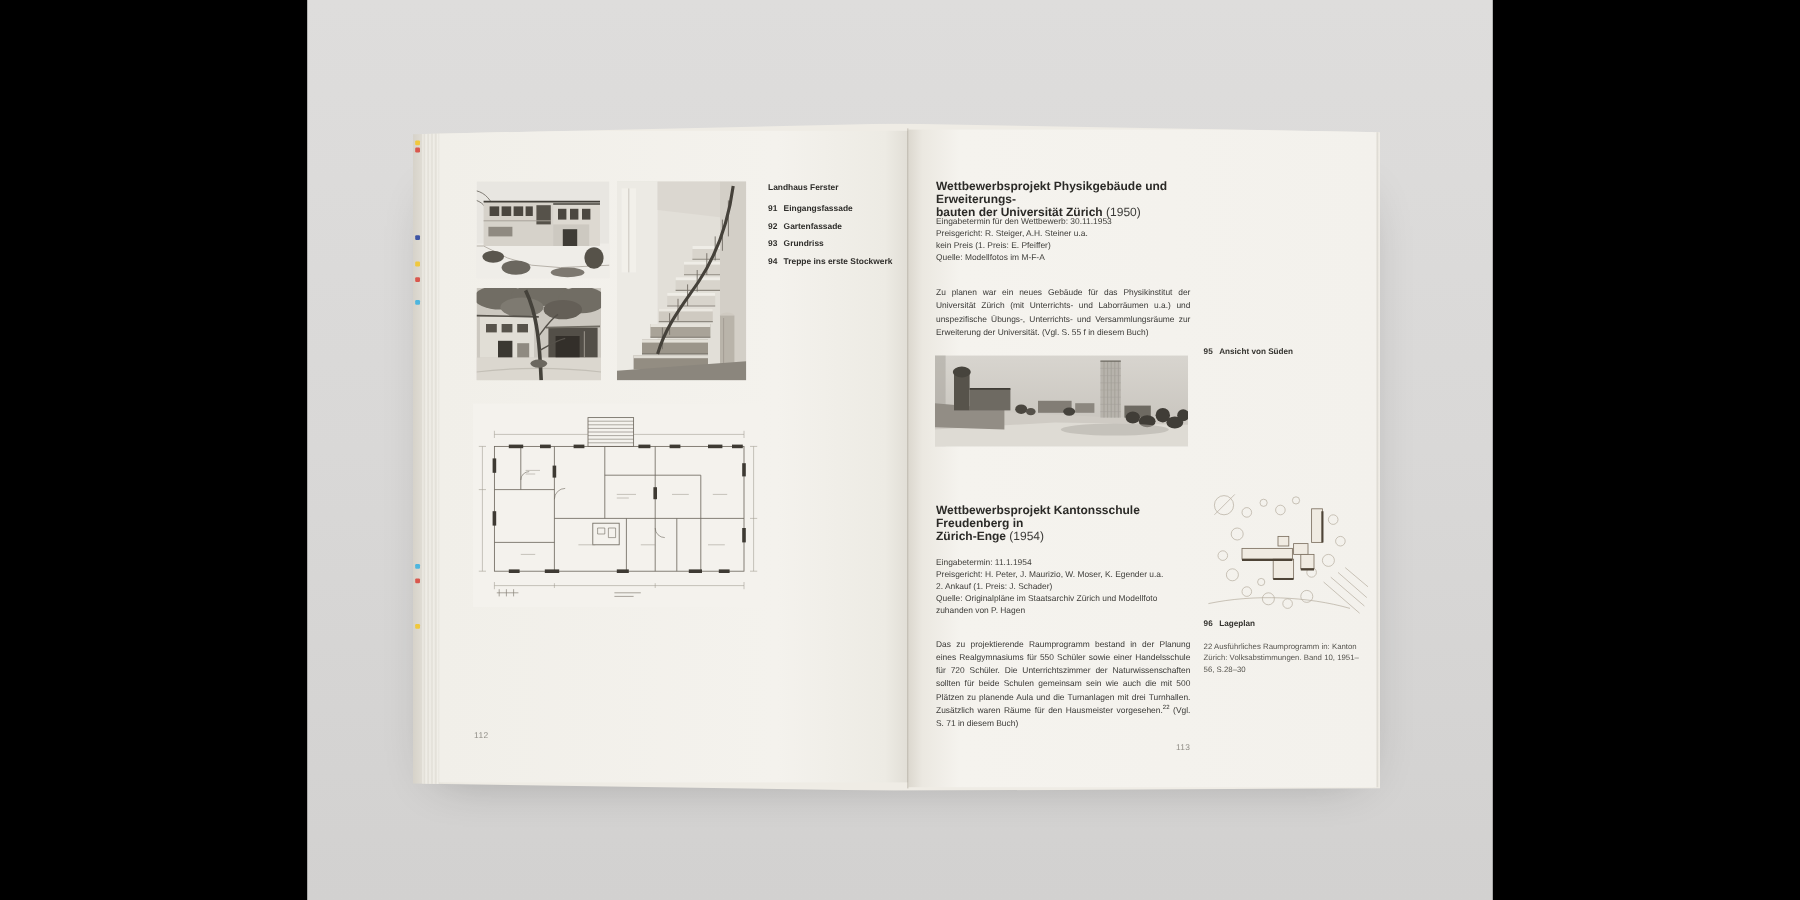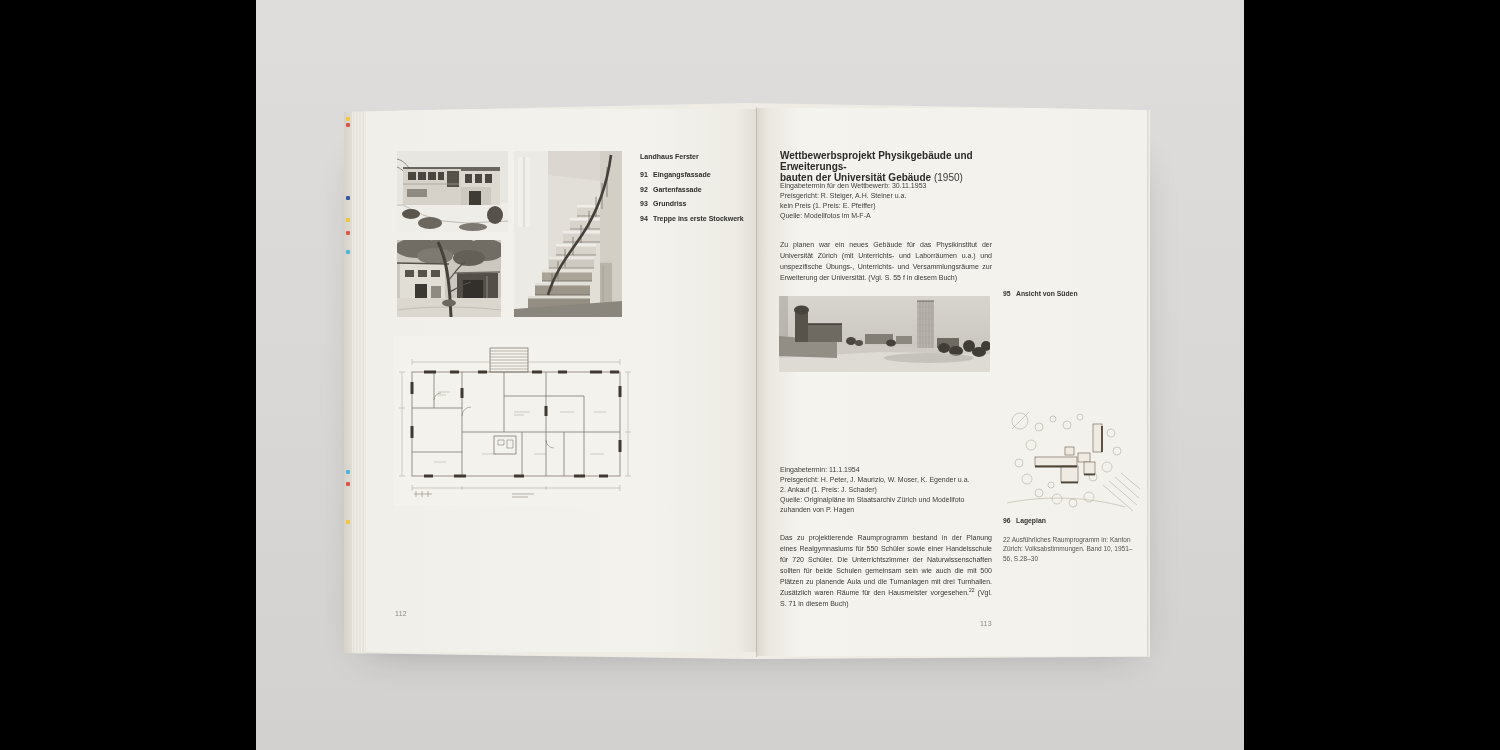--- a/index.html
+++ b/index.html
@@ -299,21 +299,21 @@
       </div>
     </div>
 
     <div class="pagenum pagenum-left">112</div>
   </div>
 
   <div class="page page-right">
 
     <div class="col h1a">
       <div class="heading">Wettbewerbsprojekt Physikgebäude und Erweiterungs-</div>
-      <div class="heading"><span>bauten der Universität Gebäude</span> <span class="year">(1950)</span></div>
+      <div class="heading"><span>bauten der Universität Zürich</span> <span class="year">(1950)</span></div>
     </div>
 
     <div class="col meta1 meta-block">
       <div class="meta-line">Eingabetermin für den Wettbewerb: 30.11.1953</div>
       <div class="meta-line">Preisgericht: R. Steiger, A.H. Steiner u.a.</div>
       <div class="meta-line">kein Preis (1. Preis: E. Pfeiffer)</div>
       <div class="meta-line">Quelle: Modellfotos im M-F-A</div>
     </div>
 
     <div class="col body body1">Zu planen war ein neues Gebäude für das Physikinstitut der Universität Zürich (mit Unterrichts- und Laborräumen u.a.) und unspezifische Übungs-, Unterrichts- und Versammlungsräume zur Erweiterung der Universität. (Vgl. S. 55 f in diesem Buch)</div>
@@ -354,20 +354,24 @@
         </g>
         <ellipse cx="150" cy="62" rx="45" ry="5" fill="#b1ada5" opacity="0.55"></ellipse>
       </svg>
     </div>
 
     <div class="figcap cap95">
       <span class="caption-num">95</span>
       <span>Ansicht von Süden</span>
     </div>
 
+    <div class="col h2a">
+      <div class="heading">Wettbewerbsprojekt Kantonsschule Freudenberg in</div>
+      <div class="heading"><span>Zürich-Enge</span> <span class="year">(1954)</span></div>
+    </div>
 
     <div class="col meta2 meta-block">
       <div class="meta-line">Eingabetermin: 11.1.1954</div>
       <div class="meta-line">Preisgericht: H. Peter, J. Maurizio, W. Moser, K. Egender u.a.</div>
       <div class="meta-line">2. Ankauf (1. Preis: J. Schader)</div>
       <div class="meta-line">Quelle: Originalpläne im Staatsarchiv Zürich und Modellfoto zuhanden von P. Hagen</div>
     </div>
 
     <div class="col body body2"><span>Das zu projektierende Raumprogramm bestand in der Planung eines Realgymnasiums für 550 Schüler sowie einer Handelsschule für 720 Schüler. Die Unterrichtszimmer der Naturwissenschaften sollten für beide Schulen gemeinsam sein wie auch die mit 500 Plätzen zu planende Aula und die Turnanlagen mit drei Turnhallen. Zusätzlich waren Räume für den Hausmeister vorgesehen.</span><sup>22</sup><span> (Vgl. S. 71 in diesem Buch)</span></div>
 

